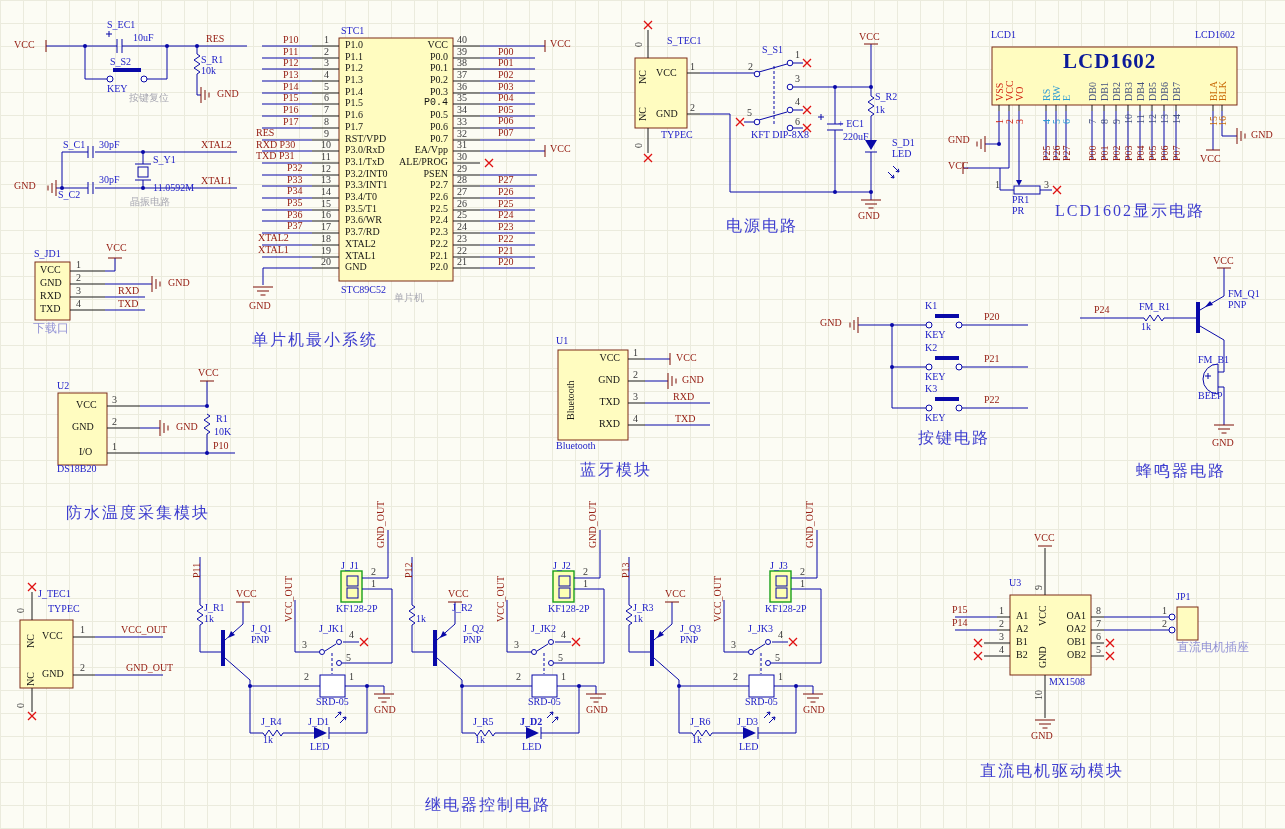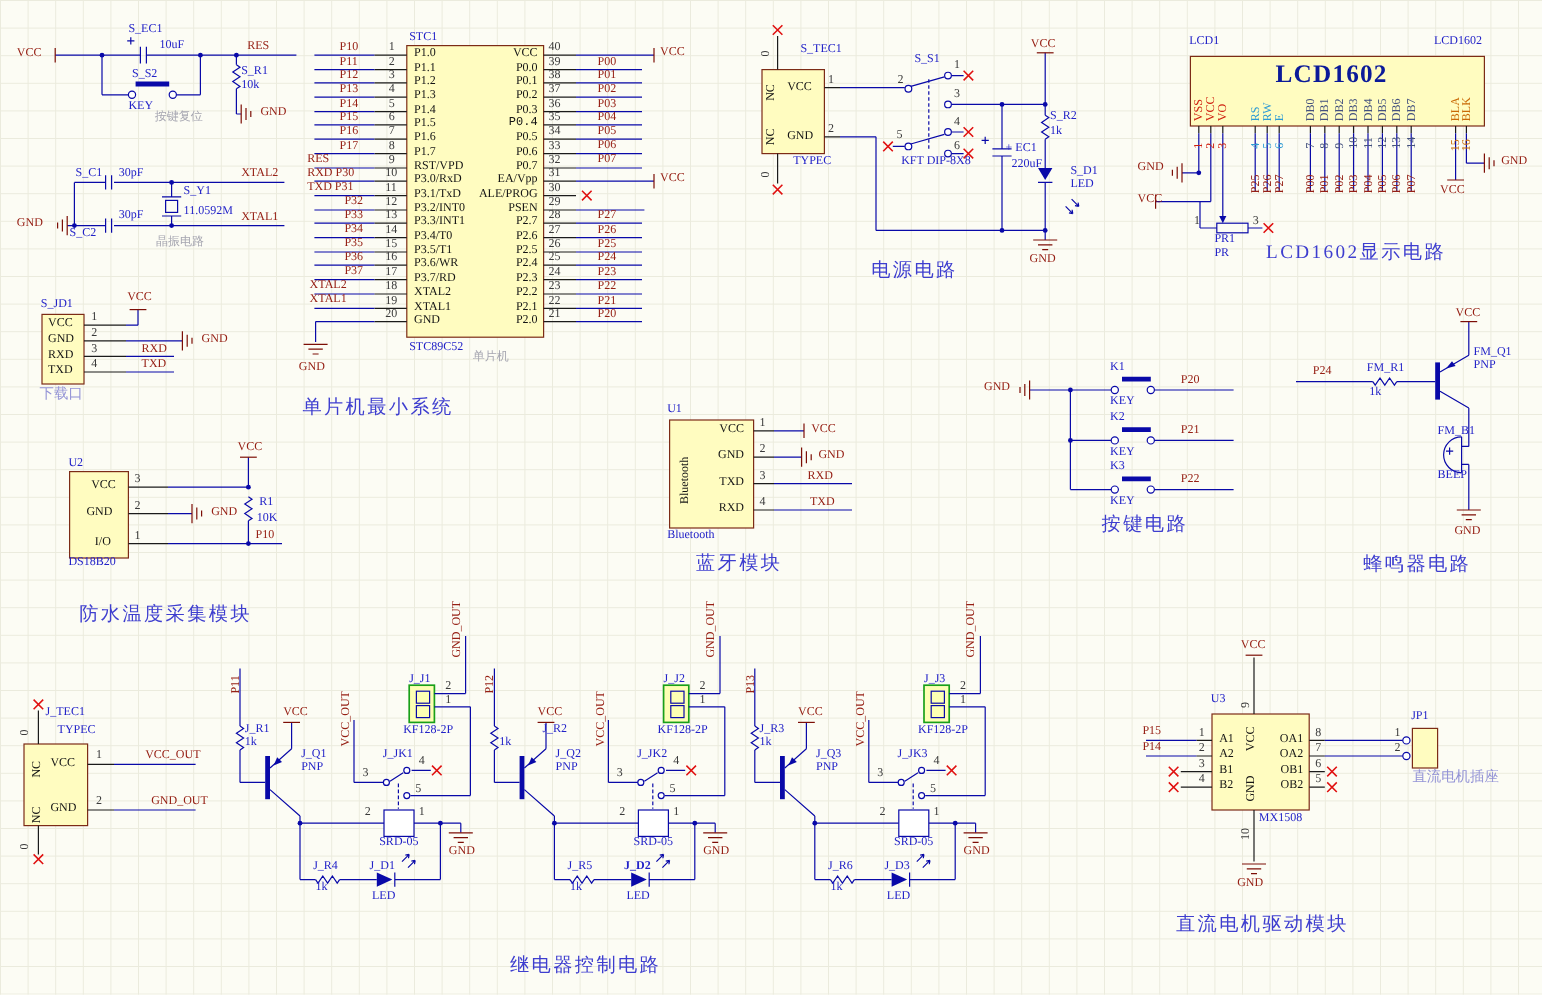--- a/index.html
+++ b/index.html
@@ -236,21 +236,21 @@
       <div class="lbl c-des" style="left: 110px; top: 57px;">S_S2</div>
       <div class="lbl c-des" style="left: 201px; top: 55px;">S_R1</div>
       <div class="lbl c-des" style="left: 201px; top: 66px;">10k</div>
       <div class="lbl c-des" style="left: 107px; top: 84px;">KEY</div>
       <div class="lbl c-gray" style="left: 129px; top: 93px;">按键复位</div>
       <div class="lbl c-net" style="left: 217px; top: 89px;">GND</div>
       <div class="lbl c-des" style="left: 63px; top: 140px;">S_C1</div>
       <div class="lbl c-des" style="left: 99px; top: 140px;">30pF</div>
       <div class="lbl c-net" style="left: 201px; top: 140px;">XTAL2</div>
       <div class="lbl c-des" style="left: 153px; top: 155px;">S_Y1</div>
-      <div class="lbl c-des" style="left: 153px; top: 171px;">11.0592M</div>
+      <div class="lbl c-des" style="left: 153px; top: 183px;">11.0592M</div>
       <div class="lbl c-net" style="left: 201px; top: 176px;">XTAL1</div>
       <div class="lbl c-des" style="left: 99px; top: 175px;">30pF</div>
       <div class="lbl c-des" style="left: 58px; top: 190px;">S_C2</div>
       <div class="lbl c-net" style="left: 14px; top: 181px;">GND</div>
       <div class="lbl c-gray" style="left: 130px; top: 197px;">晶振电路</div>
       <div class="lbl c-des" style="left: 34px; top: 249px;">S_JD1</div>
       <div class="lbl c-pin" style="left: 40px; top: 265px;">VCC</div>
       <div class="lbl c-pin" style="left: 40px; top: 278px;">GND</div>
       <div class="lbl c-pin" style="left: 40px; top: 291px;">RXD</div>
       <div class="lbl c-pin" style="left: 40px; top: 304px;">TXD</div>

